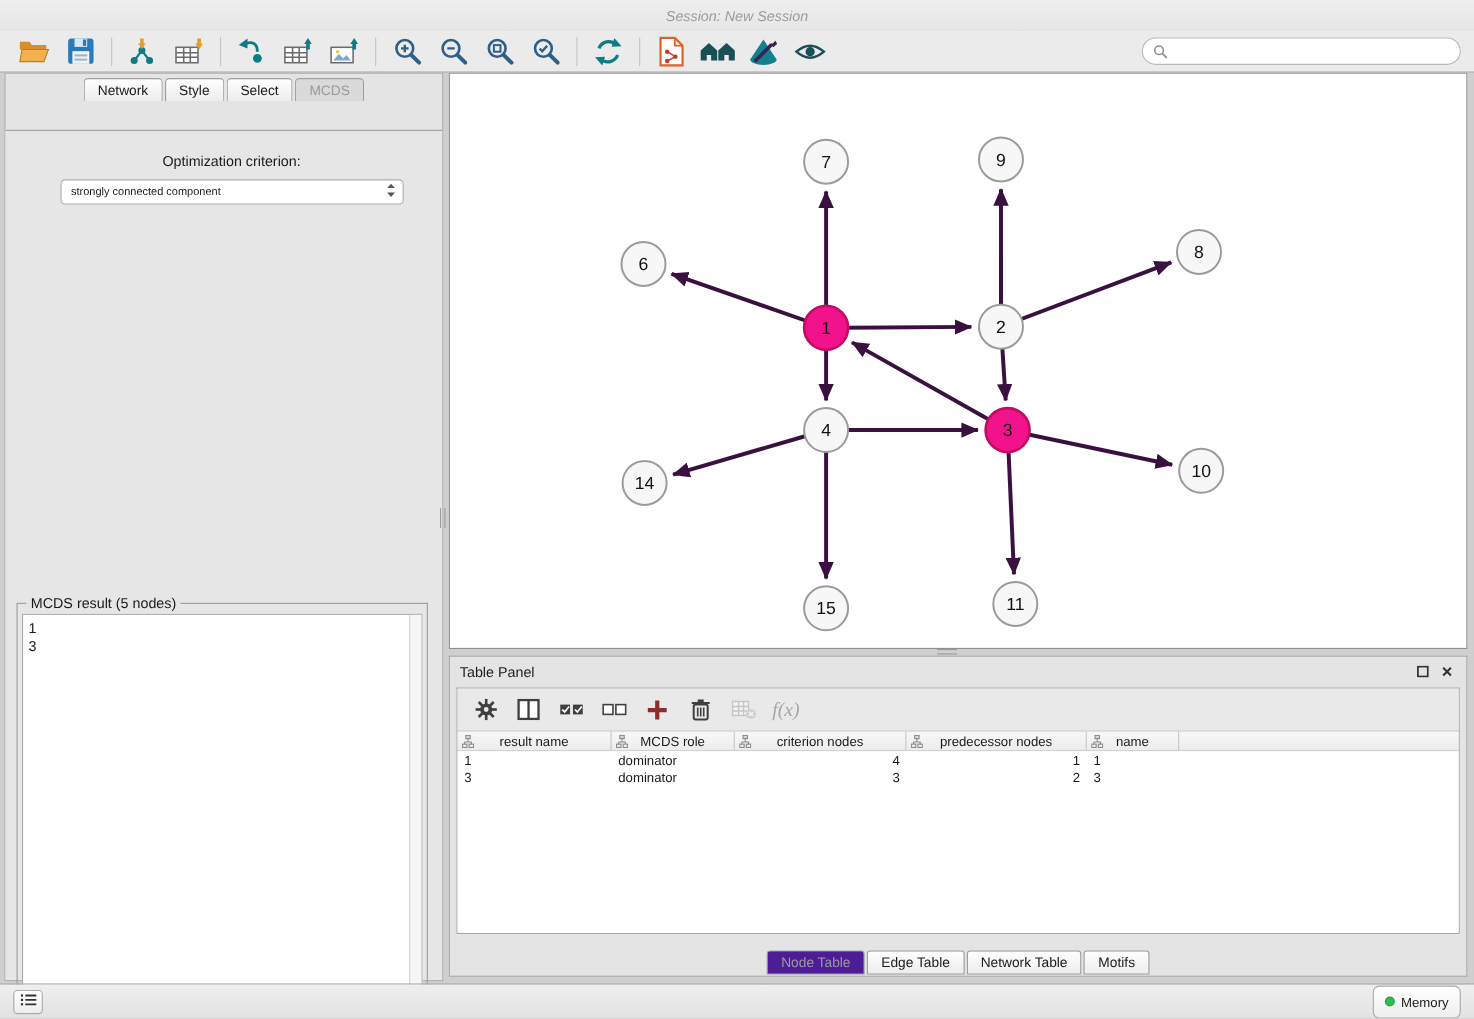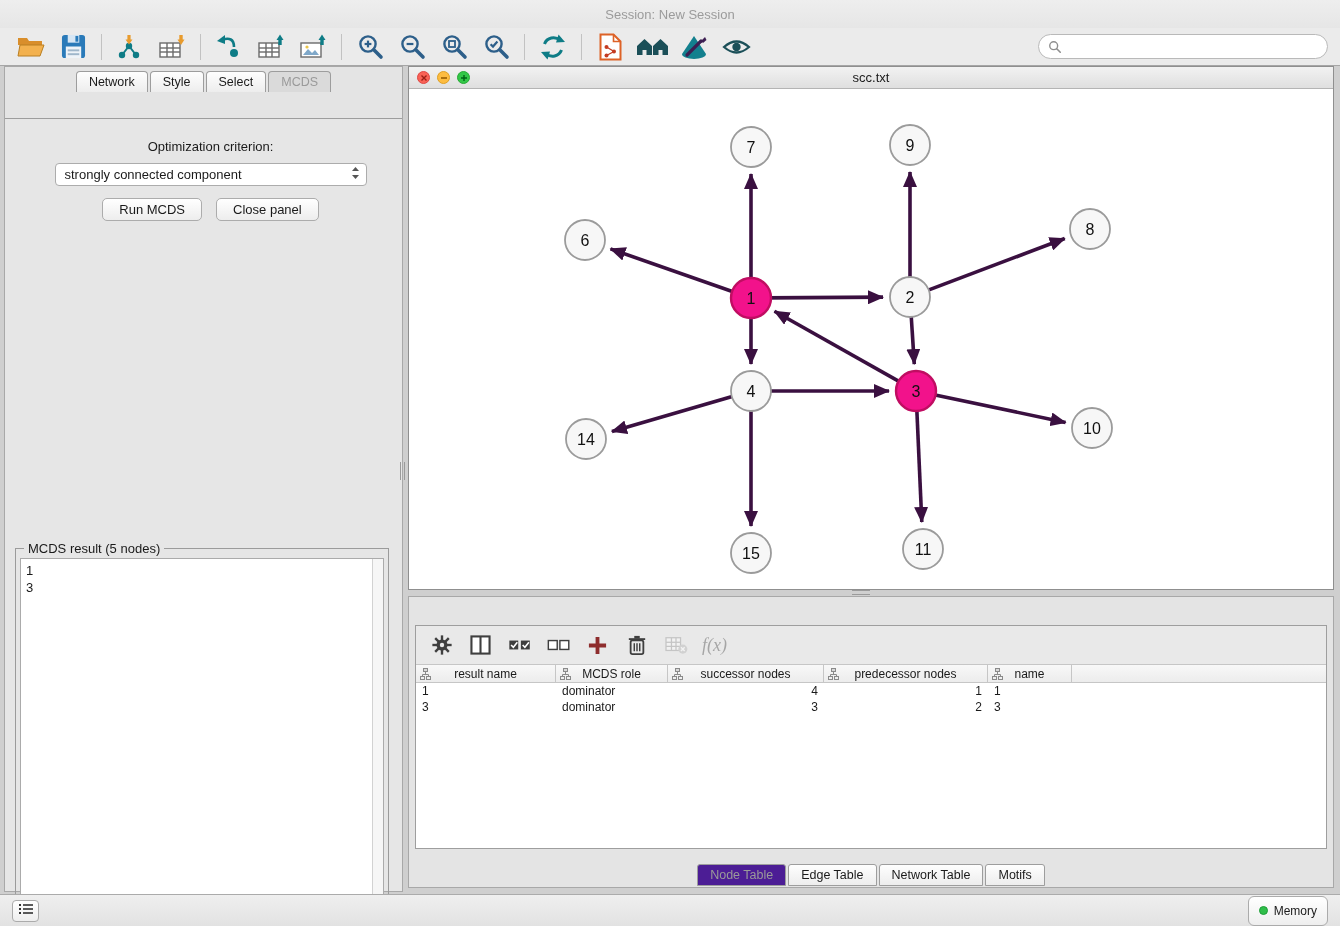--- a/index.html
+++ b/index.html
@@ -1,20 +1,20 @@
 <!DOCTYPE html>
 <html><head>
 <meta charset="utf-8">
 <style>
   *{box-sizing:border-box;margin:0;padding:0;}
   html,body{width:1340px;height:926px;overflow:hidden;}
   body{font-family:"Liberation Sans","DejaVu Sans",sans-serif;background:#cfcfcf;position:relative;font-size:13px;color:#1a1a1a;}
 
   
-  .titlebar{position:absolute;left:0;top:0;width:100%;height:28px;background:linear-gradient(#eeeeee,#e6e6e6);display:flex;align-items:center;justify-content:center;color:#9b9b9b;font-size:13px;}
+  .titlebar{position:absolute;left:0;top:0;width:100%;height:28px;background:linear-gradient(#eeeeee,#e6e6e6);display:flex;align-items:center;justify-content:center;color:#9b9b9b;font-size:13px;font-style:italic;}
 
   
   .main-toolbar{position:absolute;left:0;top:28px;width:100%;height:38px;background:#ebebeb;border-bottom:1px solid #a6a6a6;display:flex;align-items:center;padding:0 10px;}
   .tbtn{width:42px;height:34px;display:flex;align-items:center;justify-content:center;cursor:default;}
   .tsep{width:1px;height:26px;background:#c2c2c2;margin:0 7px;}
   .ticon{display:flex;align-items:center;justify-content:center;}
   .search-box{position:absolute;right:12px;top:6px;width:290px;height:25px;background:#fff;border:1px solid #b9b9b9;border-radius:13px;display:flex;align-items:center;padding:0 9px;gap:6px;}
   .search-box input{border:none;outline:none;flex:1;font-size:13px;background:transparent;font-family:inherit;}
 
   
@@ -23,21 +23,21 @@
   .panel-header .spacer{flex:1;}
   .ph-btn{width:18px;height:18px;display:flex;align-items:center;justify-content:center;margin-left:4px;}
 
   
   .control-panel{left:4px;top:66px;width:399px;height:826px;}
   .cp-tabs{display:flex;justify-content:center;gap:2px;height:25px;align-items:flex-end;}
   .cp-tab{border:1px solid #9d9d9d;border-bottom:none;border-radius:4px 4px 0 0;background:linear-gradient(#fefefe,#ededed);padding:3px 12px;font-size:12.5px;}
   .cp-tab.active{background:#dadada;color:#9a9a9a;}
   .cp-body{position:absolute;left:0;right:0;top:51px;bottom:0;border-top:1px solid #9d9d9d;background:#e6e6e6;padding-left:14px;}
   .opt-label{margin-top:20px;text-align:center;}
-  .dropdown{width:312px;height:23px;margin:9px auto 0;background:#fff;border:1px solid #acacac;border-radius:4px;display:flex;align-items:center;padding:0 6px 0 9px;font-size:13px;}
+  .dropdown{width:312px;height:23px;margin:9px auto 0;background:#fff;border:1px solid #acacac;border-radius:4px;display:flex;align-items:center;padding:0 6px 0 9px;font-size:10px;}
   .dropdown .spacer{flex:1;}
   .btn-row{display:flex;justify-content:center;gap:14px;margin-top:12px;}
   .cp-btn{height:23px;padding:0 16px;border:1px solid #acacac;border-radius:5px;background:linear-gradient(#ffffff,#ededed);font-size:13px;display:flex;align-items:center;}
   .result-group{position:absolute;left:10px;right:13px;top:429px;height:376px;border:1px solid #9b9b9b;}
   .result-legend{position:absolute;top:-8px;left:8px;background:#e6e6e6;padding:0 4px;font-size:13px;}
   .result-list{position:absolute;left:4px;right:4px;top:9px;bottom:4px;background:#fff;border:1px solid #ababab;padding:3px 5px;font-size:13px;line-height:17px;}
   .result-track{position:absolute;right:5px;top:10px;bottom:5px;width:11px;background:#f6f6f6;border-left:1px solid #d2d2d2;}
 
   
   .network-window{position:absolute;left:408px;top:66px;width:926px;height:524px;background:#fff;border:1px solid #8f8f8f;}
@@ -277,56 +277,32 @@
   <div class="cp-body">
     <div class="opt-label">Optimization criterion:</div>
     <div class="dropdown">
       <span>strongly connected component</span>
       <span class="spacer"></span>
       <span><svg width="9" height="14" viewBox="0 0 9 14">
             <path d="M4.5 1 L8 5 H1z" fill="#555"></path>
             <path d="M4.5 13 L1 9 H8z" fill="#555"></path>
           </svg></span>
     </div>
-    <div class="btn-row">
-      <div class="cp-btn">Run MCDS</div>
-      <div class="cp-btn">Close panel</div>
-    </div>
     <div class="result-group">
       <span class="result-legend">MCDS result (5 nodes)</span>
       <div class="result-list">
           <div class="result-line">1</div>
           <div class="result-line">3</div>
         </div>
       <div class="result-track"></div>
     </div>
   </div>
 </div>
 
 <div class="network-window">
-  <div class="nw-titlebar">
-    <div class="traffic">
-      <span class="tl red">
-          <svg width="8" height="8" viewBox="0 0 8 8">
-            <path d="M1.5 1.5 L6.5 6.5 M6.5 1.5 L1.5 6.5" stroke="#9a1f16" stroke-width="1.4"></path>
-          </svg>
-        </span>
-      <span class="tl yellow">
-          <svg width="8" height="8" viewBox="0 0 8 8">
-            <path d="M1 4 H7" stroke="#985d00" stroke-width="1.6"></path>
-          </svg>
-        </span>
-      <span class="tl green">
-          <svg width="8" height="8" viewBox="0 0 8 8">
-            <path d="M4 1 V7 M1 4 H7" stroke="#006416" stroke-width="1.4"></path>
-          </svg>
-        </span>
-    </div>
-    <span>scc.txt</span>
-  </div>
   <svg class="graph" width="924" height="500" viewBox="0 0 924 500">
       <defs>
         <marker id="arrow" markerUnits="userSpaceOnUse" markerWidth="18" markerHeight="14" refX="15" refY="7" orient="auto">
           <path d="M0,0 L16,7 L0,14 Z" fill="#3a1040"></path>
         </marker>
       </defs>
       <line x1="342" y1="193" x2="342" y2="85" stroke="#3a1040" stroke-width="3.6" marker-end="url(#arrow)"></line>
       <line x1="326.8954313260737" y1="203.72250010188117" x2="201.48895963725064" y2="159.90578107807553" stroke="#3a1040" stroke-width="3.6" marker-end="url(#arrow)"></line>
       <line x1="357.9996835662088" y1="208.89937305933202" x2="474.00053398202266" y2="208.1698079623772" stroke="#3a1040" stroke-width="3.6" marker-end="url(#arrow)"></line>
       <line x1="342" y1="225" x2="342" y2="275" stroke="#3a1040" stroke-width="3.6" marker-end="url(#arrow)"></line>
@@ -387,20 +363,34 @@
         <circle cx="514" cy="460" r="20" fill="#f7f7f7" stroke="#9b9b9b" stroke-width="1.8"></circle>
         <text x="514" y="465.5" text-anchor="middle" font-size="16" font-family="Liberation Sans, sans-serif" fill="#111">11</text>
       </g>
     </svg>
 </div>
 
 <div class="split-grip-v"></div>
 <div class="split-grip-h"></div>
 
 <div class="panel table-panel">
+  <div class="panel-header">
+    <span>Table Panel</span>
+    <span class="spacer"></span>
+    <span class="ph-btn">
+        <svg width="11" height="11" viewBox="0 0 11 11">
+          <rect x="1" y="1" width="9" height="9" fill="none" stroke="#333" stroke-width="1.6"></rect>
+        </svg>
+      </span>
+    <span class="ph-btn">
+        <svg width="11" height="11" viewBox="0 0 11 11">
+          <path d="M2 2 L9 9 M9 2 L2 9" stroke="#333" stroke-width="1.9"></path>
+        </svg>
+      </span>
+  </div>
   <div class="tp-box">
     <div class="tp-toolbar">
         <div class="ttbtn">
           <span class="ticon">
             <svg width="22" height="22" viewBox="0 0 24 24">
               <g fill="#3f3f3f">
                 <rect x="10.7" y="1.5" width="2.6" height="21"></rect>
                 <rect x="10.7" y="1.5" width="2.6" height="21" transform="rotate(45 12 12)"></rect>
                 <rect x="10.7" y="1.5" width="2.6" height="21" transform="rotate(90 12 12)"></rect>
                 <rect x="10.7" y="1.5" width="2.6" height="21" transform="rotate(135 12 12)"></rect>
@@ -493,21 +483,21 @@
             </svg></span>
           <span class="th-label">MCDS role</span>
         </div>
         <div class="th" style="width: 156px;">
           <span class="th-icon"><svg width="11" height="12" viewBox="0 0 11 12">
               <rect x="3.5" y="0.5" width="4" height="3" fill="#d9d9d9" stroke="#8a8a8a"></rect>
               <rect x="0.5" y="8.5" width="4" height="3" fill="#efefef" stroke="#8a8a8a"></rect>
               <rect x="6.5" y="8.5" width="4" height="3" fill="#efefef" stroke="#8a8a8a"></rect>
               <path d="M5.5 3.5 v3 M2.5 8.5 v-2 h6 v2" fill="none" stroke="#8a8a8a"></path>
             </svg></span>
-          <span class="th-label">successor nodes</span>
+          <span class="th-label">criterion nodes</span>
         </div>
         <div class="th" style="width: 164px;">
           <span class="th-icon"><svg width="11" height="12" viewBox="0 0 11 12">
               <rect x="3.5" y="0.5" width="4" height="3" fill="#d9d9d9" stroke="#8a8a8a"></rect>
               <rect x="0.5" y="8.5" width="4" height="3" fill="#efefef" stroke="#8a8a8a"></rect>
               <rect x="6.5" y="8.5" width="4" height="3" fill="#efefef" stroke="#8a8a8a"></rect>
               <path d="M5.5 3.5 v3 M2.5 8.5 v-2 h6 v2" fill="none" stroke="#8a8a8a"></path>
             </svg></span>
           <span class="th-label">predecessor nodes</span>
         </div>

